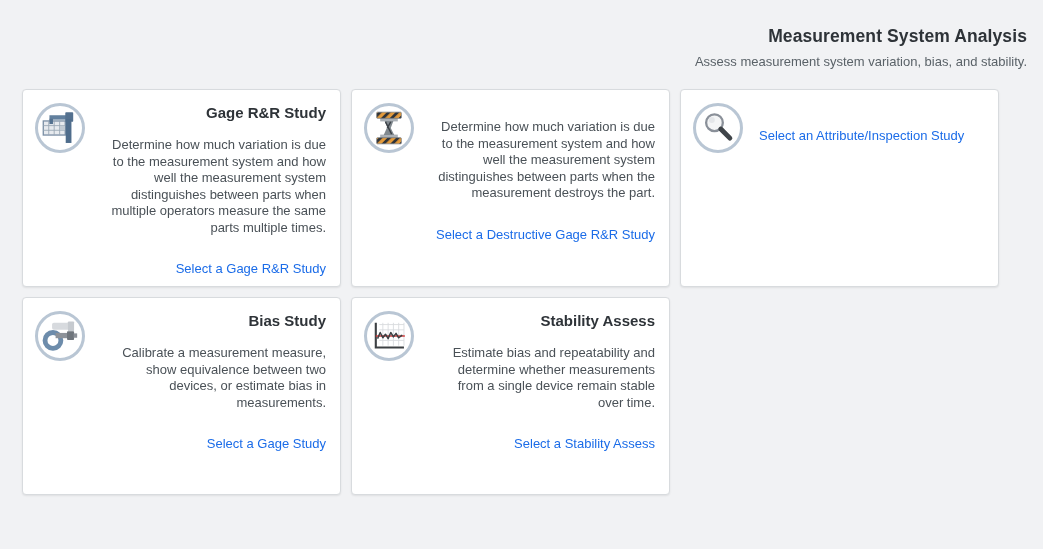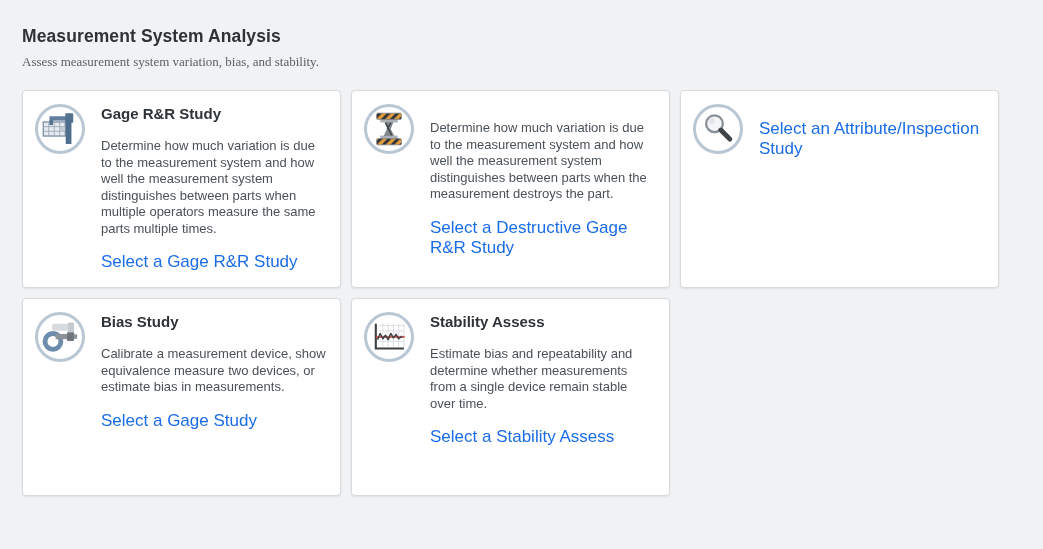--- a/index.html
+++ b/index.html
@@ -2,27 +2,27 @@
 <html><head>
 <meta charset="utf-8">
 <style>
   * { margin: 0; padding: 0; box-sizing: border-box; }
   html, body {
     width: 1043px; height: 549px;
     background: #f1f2f4;
     font-family: "Liberation Sans", "DejaVu Sans", sans-serif;
     overflow: hidden;
   }
-  .page { padding: 26px 22px 0 22px; }
+  .page { padding: 26px 16px 0 22px; text-align: right; }
   .page-title {
     font-size: 17.5px; font-weight: 700; color: #2e3338;
     letter-spacing: .1px;
   }
   .page-subtitle {
-    margin-top: 7px; font-size: 13px; color: #5a6268; font-family: Liberation Serif, serif;
+    margin-top: 7px; font-size: 13px; color: #5a6268;
   }
   .cards {
     margin-top: 20px;
     display: grid;
     grid-template-columns: repeat(3, 319px);
     grid-auto-rows: 198px;
     gap: 10px 10px;
   }
   .card {
     background: #ffffff;
@@ -46,22 +46,22 @@
   .card-title {
     font-size: 15px; font-weight: 700; color: #2e3338;
     margin-top: 1px;
   }
   .card-desc {
     margin-top: 16px;
     font-size: 13px; line-height: 16.5px; color: #4a5157;
   }
   .card-link {
     display: inline-block;
-    margin-top: 15px;
-    font-size: 17px; color: #1b6ce8;
+    margin-top: 25px;
+    font-size: 13px; color: #1b6ce8;
     text-decoration: none; cursor: pointer;
   }
 </style>
 </head>
 <body>
 
 <div class="page">
   <div class="page-title">Measurement System Analysis</div>
   <div class="page-subtitle">Assess measurement system variation, bias, and stability.</div>
 
@@ -128,21 +128,21 @@
           <rect x="16" y="10" width="22" height="8" rx="2" fill="#d7dade"></rect>
           <rect x="34" y="8.5" width="7" height="11" rx="1" fill="#c6cacf"></rect>
           <circle cx="17" cy="30" r="9" fill="none" stroke="#6d8cab" stroke-width="5.5"></circle>
           <rect x="20" y="21.5" width="18" height="6" fill="#8d9299"></rect>
           <rect x="33" y="19.5" width="8" height="10" rx="1" fill="#6f757c"></rect>
           <rect x="40.5" y="22" width="4" height="5" fill="#8d9299"></rect>
         </svg>
       </div>
       <div class="card-body">
         <div class="card-title">Bias Study</div>
-        <div class="card-desc">Calibrate a measurement device, show equivalence measure two devices, or estimate bias in measurements.</div>
+        <div class="card-desc">Calibrate a measurement measure, show equivalence between two devices, or estimate bias in measurements.</div>
         <a class="card-link">Select a Gage Study</a>
       </div>
     </div>
 
     <div class="card">
       <div class="icon-ring">
         <svg width="44" height="44" viewBox="0 0 50 50">
           <path d="M14 12 H42 M14 18 H42 M14 24 H42 M14 30 H42 M18 10 V36 M24 10 V36 M30 10 V36 M36 10 V36 M42 10 V36" stroke="#d8dbde" stroke-width="1"></path>
           <path d="M10 10 V38 H42" fill="none" stroke="#3c4043" stroke-width="2.4"></path>
           <line x1="10" y1="25" x2="43" y2="25" stroke="#d23b3b" stroke-width="1.6"></line>

